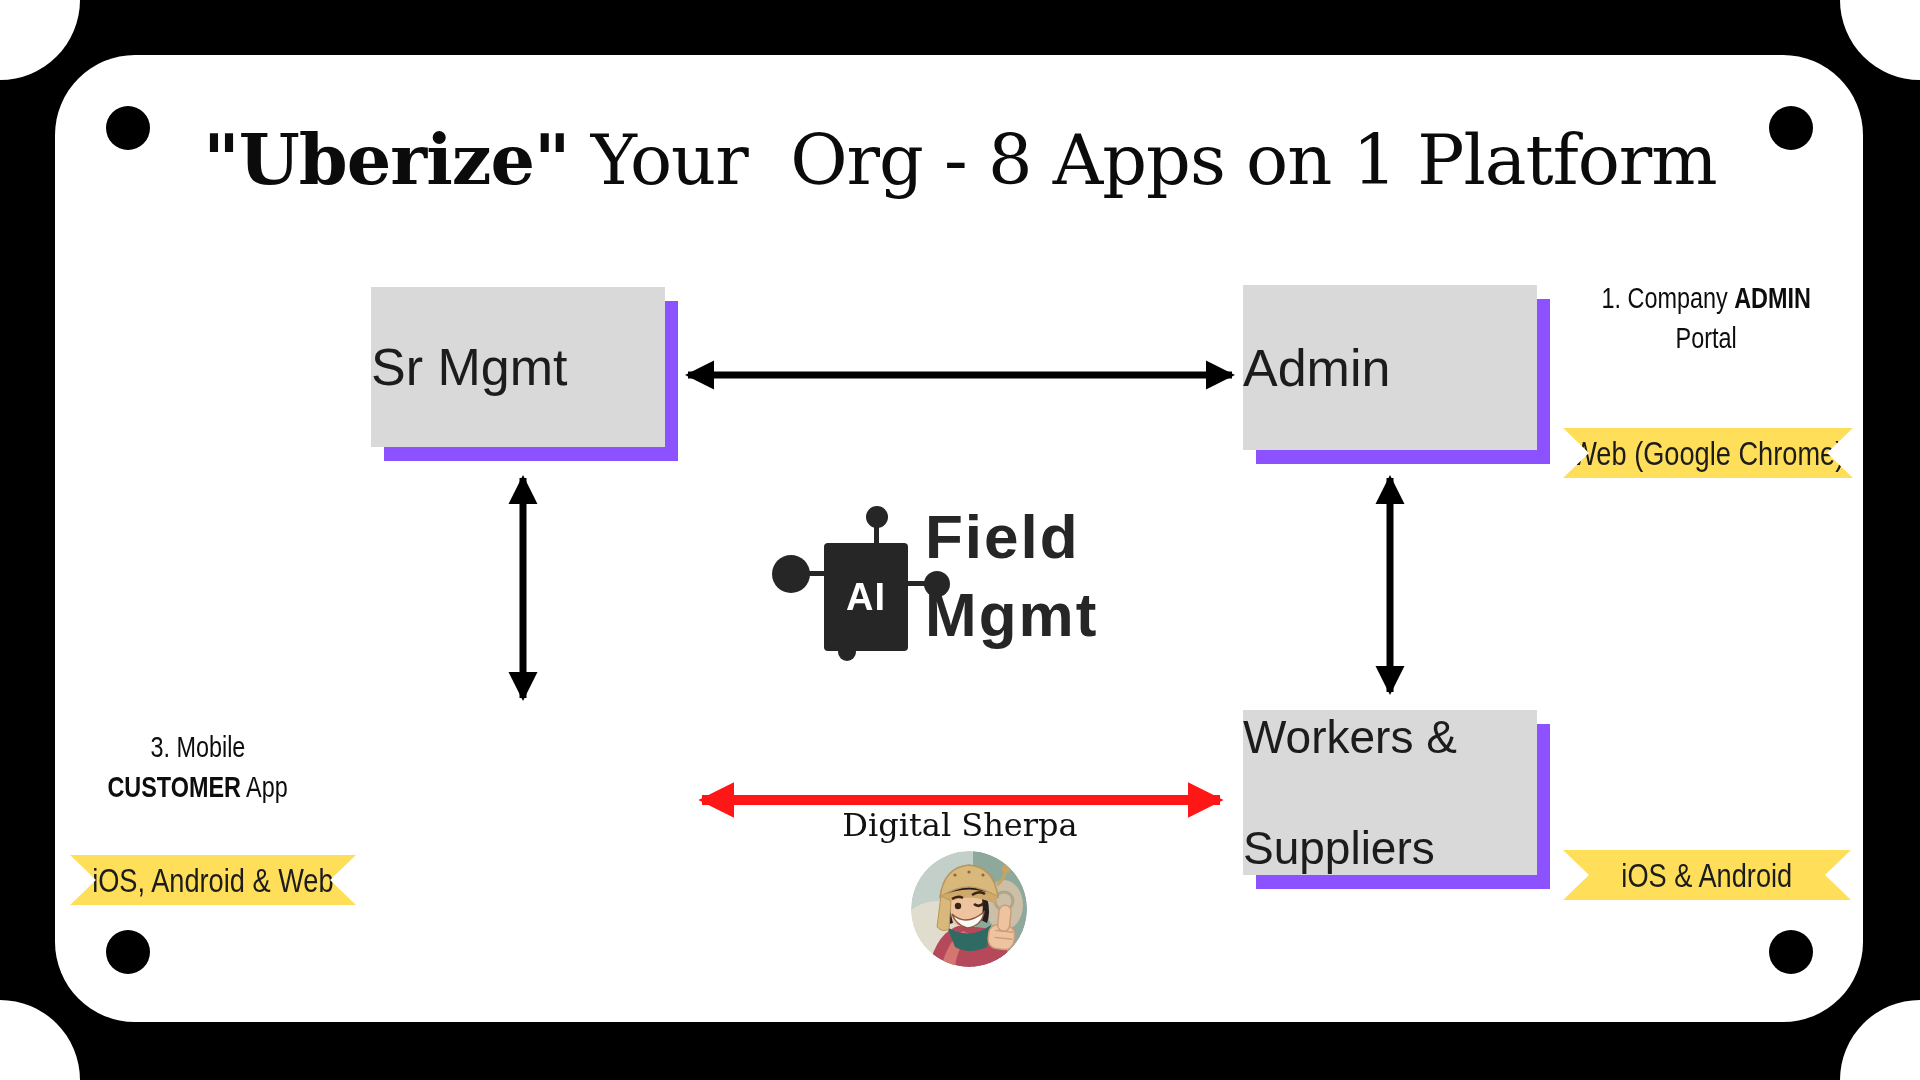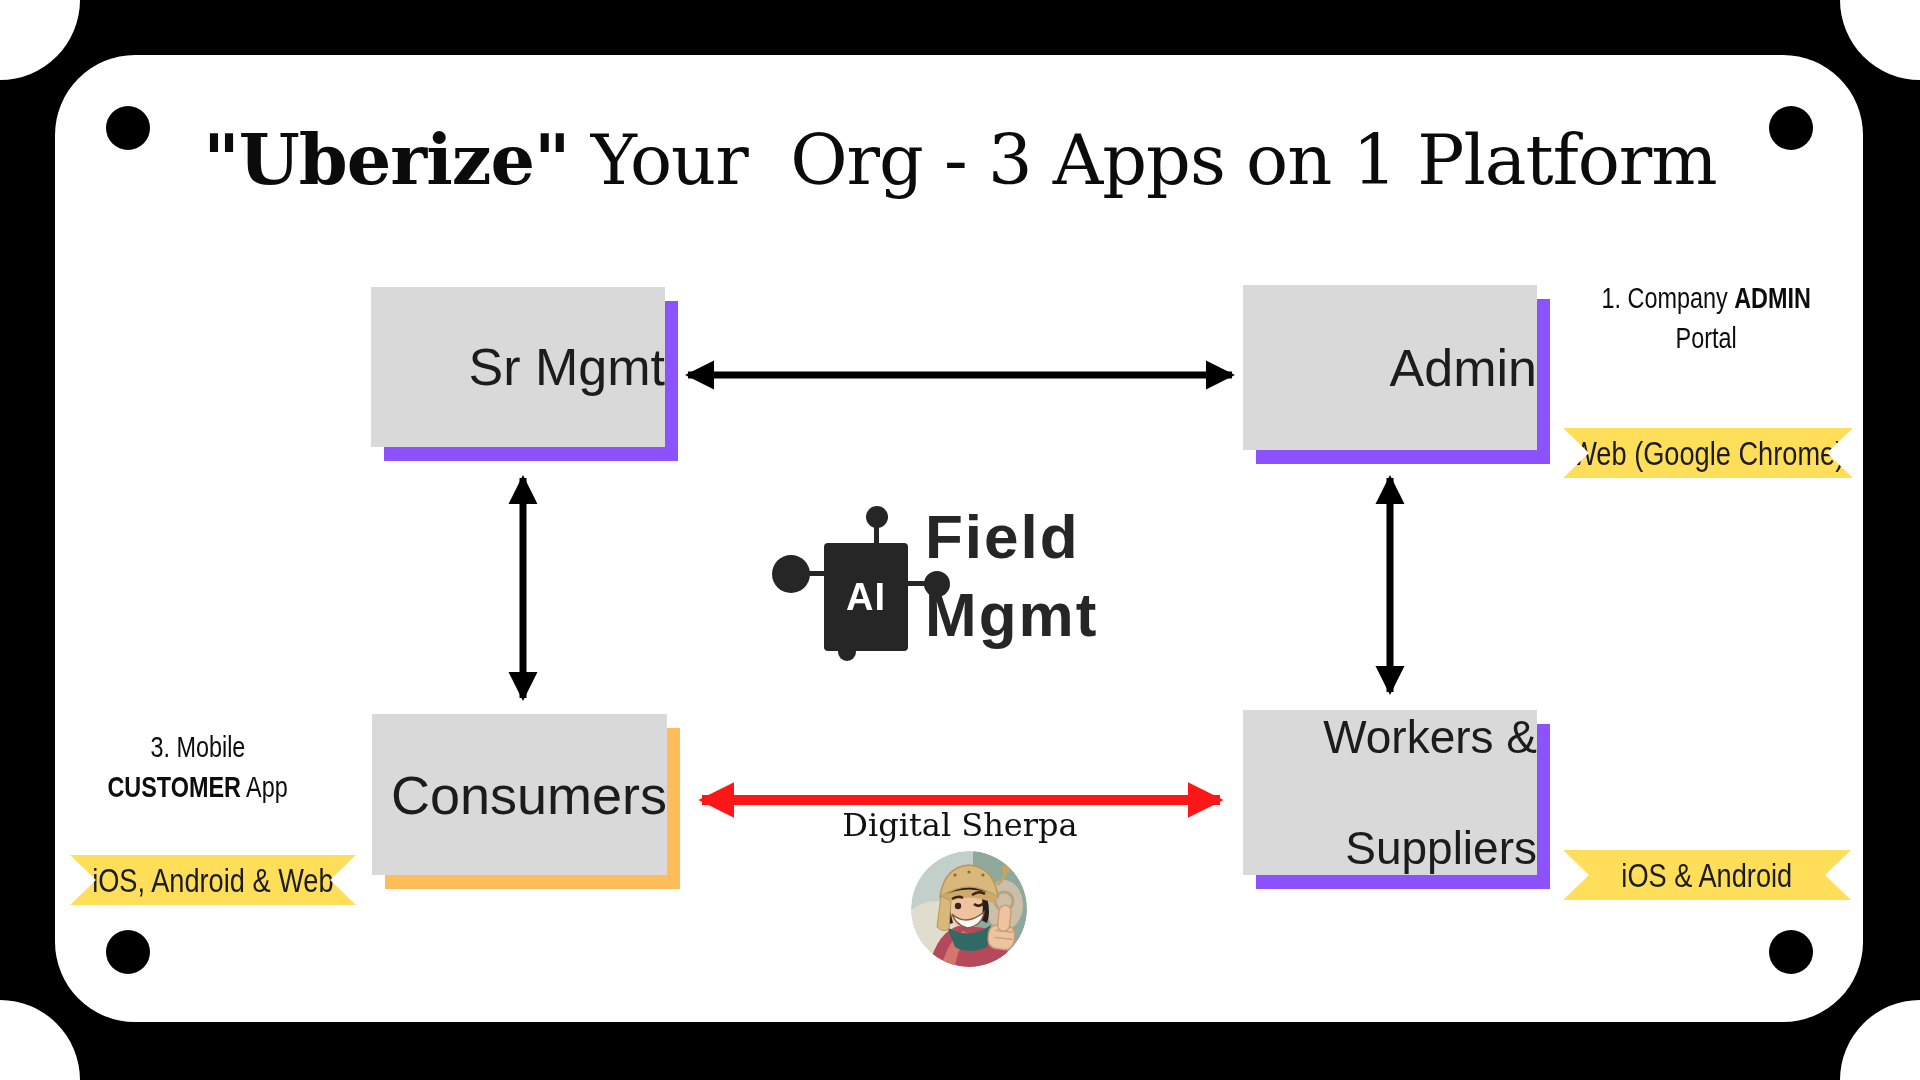--- a/index.html
+++ b/index.html
@@ -23,21 +23,21 @@
   .title{
     position:absolute;left:0;right:0;top:118px;text-align:center;
     font-family:"DejaVu Serif","Liberation Serif",serif;
     font-size:70px;color:#0b0b0b;white-space:pre;letter-spacing:-1px;
   }
   .title b{font-weight:700;}
 
   
   .nbox{
     position:absolute;background:var(--c-box-fill,#d9d9d9);
-    display:flex;align-items:flex-end;justify-content:center;flex-direction:column;
+    display:flex;align-items:flex-start;justify-content:center;flex-direction:column;
     color:#1c1c1c;text-align:center;
   }
   .shadow-purple{box-shadow:13px 14px 0 0 var(--c-purple-shadow,#8c52ff);}
   .shadow-orange{box-shadow:13px 14px 0 0 var(--c-orange-shadow,#ffbd59);}
   .box-srmgmt{left:371px;top:287px;width:294px;height:160px;font-size:52px;}
   .box-admin{left:1243px;top:285px;width:294px;height:165px;font-size:52px;}
   .box-consumers{left:372px;top:714px;width:295px;height:161px;font-size:54px;}
   .box-workers{left:1243px;top:710px;width:294px;height:165px;font-size:46px;line-height:1.35;gap:48px;}
 
   
@@ -104,21 +104,21 @@
   <div class="corner-cut cut-bl"></div>
   <div class="corner-cut cut-br"></div>
 
   <div class="panel"></div>
 
   <div class="corner-dot dot-tl"></div>
   <div class="corner-dot dot-tr"></div>
   <div class="corner-dot dot-bl"></div>
   <div class="corner-dot dot-br"></div>
 
-  <div class="title"><b>"Uberize"</b><span> Your  Org - 3 Apps on 1 Platform</span></div>
+  <div class="title"><b>"Uberize"</b><span> Your  Org - 8 Apps on 1 Platform</span></div>
 
   <svg class="arrows" viewBox="0 0 1920 1080">
     <defs>
       <marker id="ah-b" viewBox="0 0 10 10" refX="9" refY="5" markerWidth="4.2" markerHeight="4.2" orient="auto-start-reverse" markerUnits="strokeWidth">
         <path d="M0,0 L10,5 L0,10 Z" style="fill:var(--c-arrow-black,#000)"></path>
       </marker>
       <marker id="ah-r" viewBox="0 0 10 10" refX="9" refY="5" markerWidth="3.6" markerHeight="3.6" orient="auto-start-reverse" markerUnits="strokeWidth">
         <path d="M0,0 L10,5 L0,10 Z" style="fill:var(--c-arrow-red,#ff1616)"></path>
       </marker>
     </defs>
@@ -126,23 +126,20 @@
     <line x1="523" y1="478" x2="523" y2="698" stroke-width="7" style="stroke:var(--c-arrow-black,#000)" marker-start="url(#ah-b)" marker-end="url(#ah-b)"></line>
     <line x1="1390" y1="478" x2="1390" y2="692" stroke-width="7" style="stroke:var(--c-arrow-black,#000)" marker-start="url(#ah-b)" marker-end="url(#ah-b)"></line>
     <line x1="702" y1="800" x2="1220" y2="800" stroke-width="10" style="stroke:var(--c-arrow-red,#ff1616)" marker-start="url(#ah-r)" marker-end="url(#ah-r)"></line>
   </svg>
 
   <div class="nbox shadow-purple box-srmgmt">
     <span>Sr Mgmt</span>
   </div>
   <div class="nbox shadow-purple box-admin">
     <span>Admin</span>
-  </div>
-  <div class="nbox shadow-orange box-consumers">
-    <span>Consumers</span>
   </div>
   <div class="nbox shadow-purple box-workers">
     <span>Workers &amp;</span>
     <span>Suppliers</span>
   </div>
 
   <div class="logo">
     <div class="lstem stem-top"></div>
     <div class="lnode node-top"></div>
     <div class="lstem stem-left"></div>

